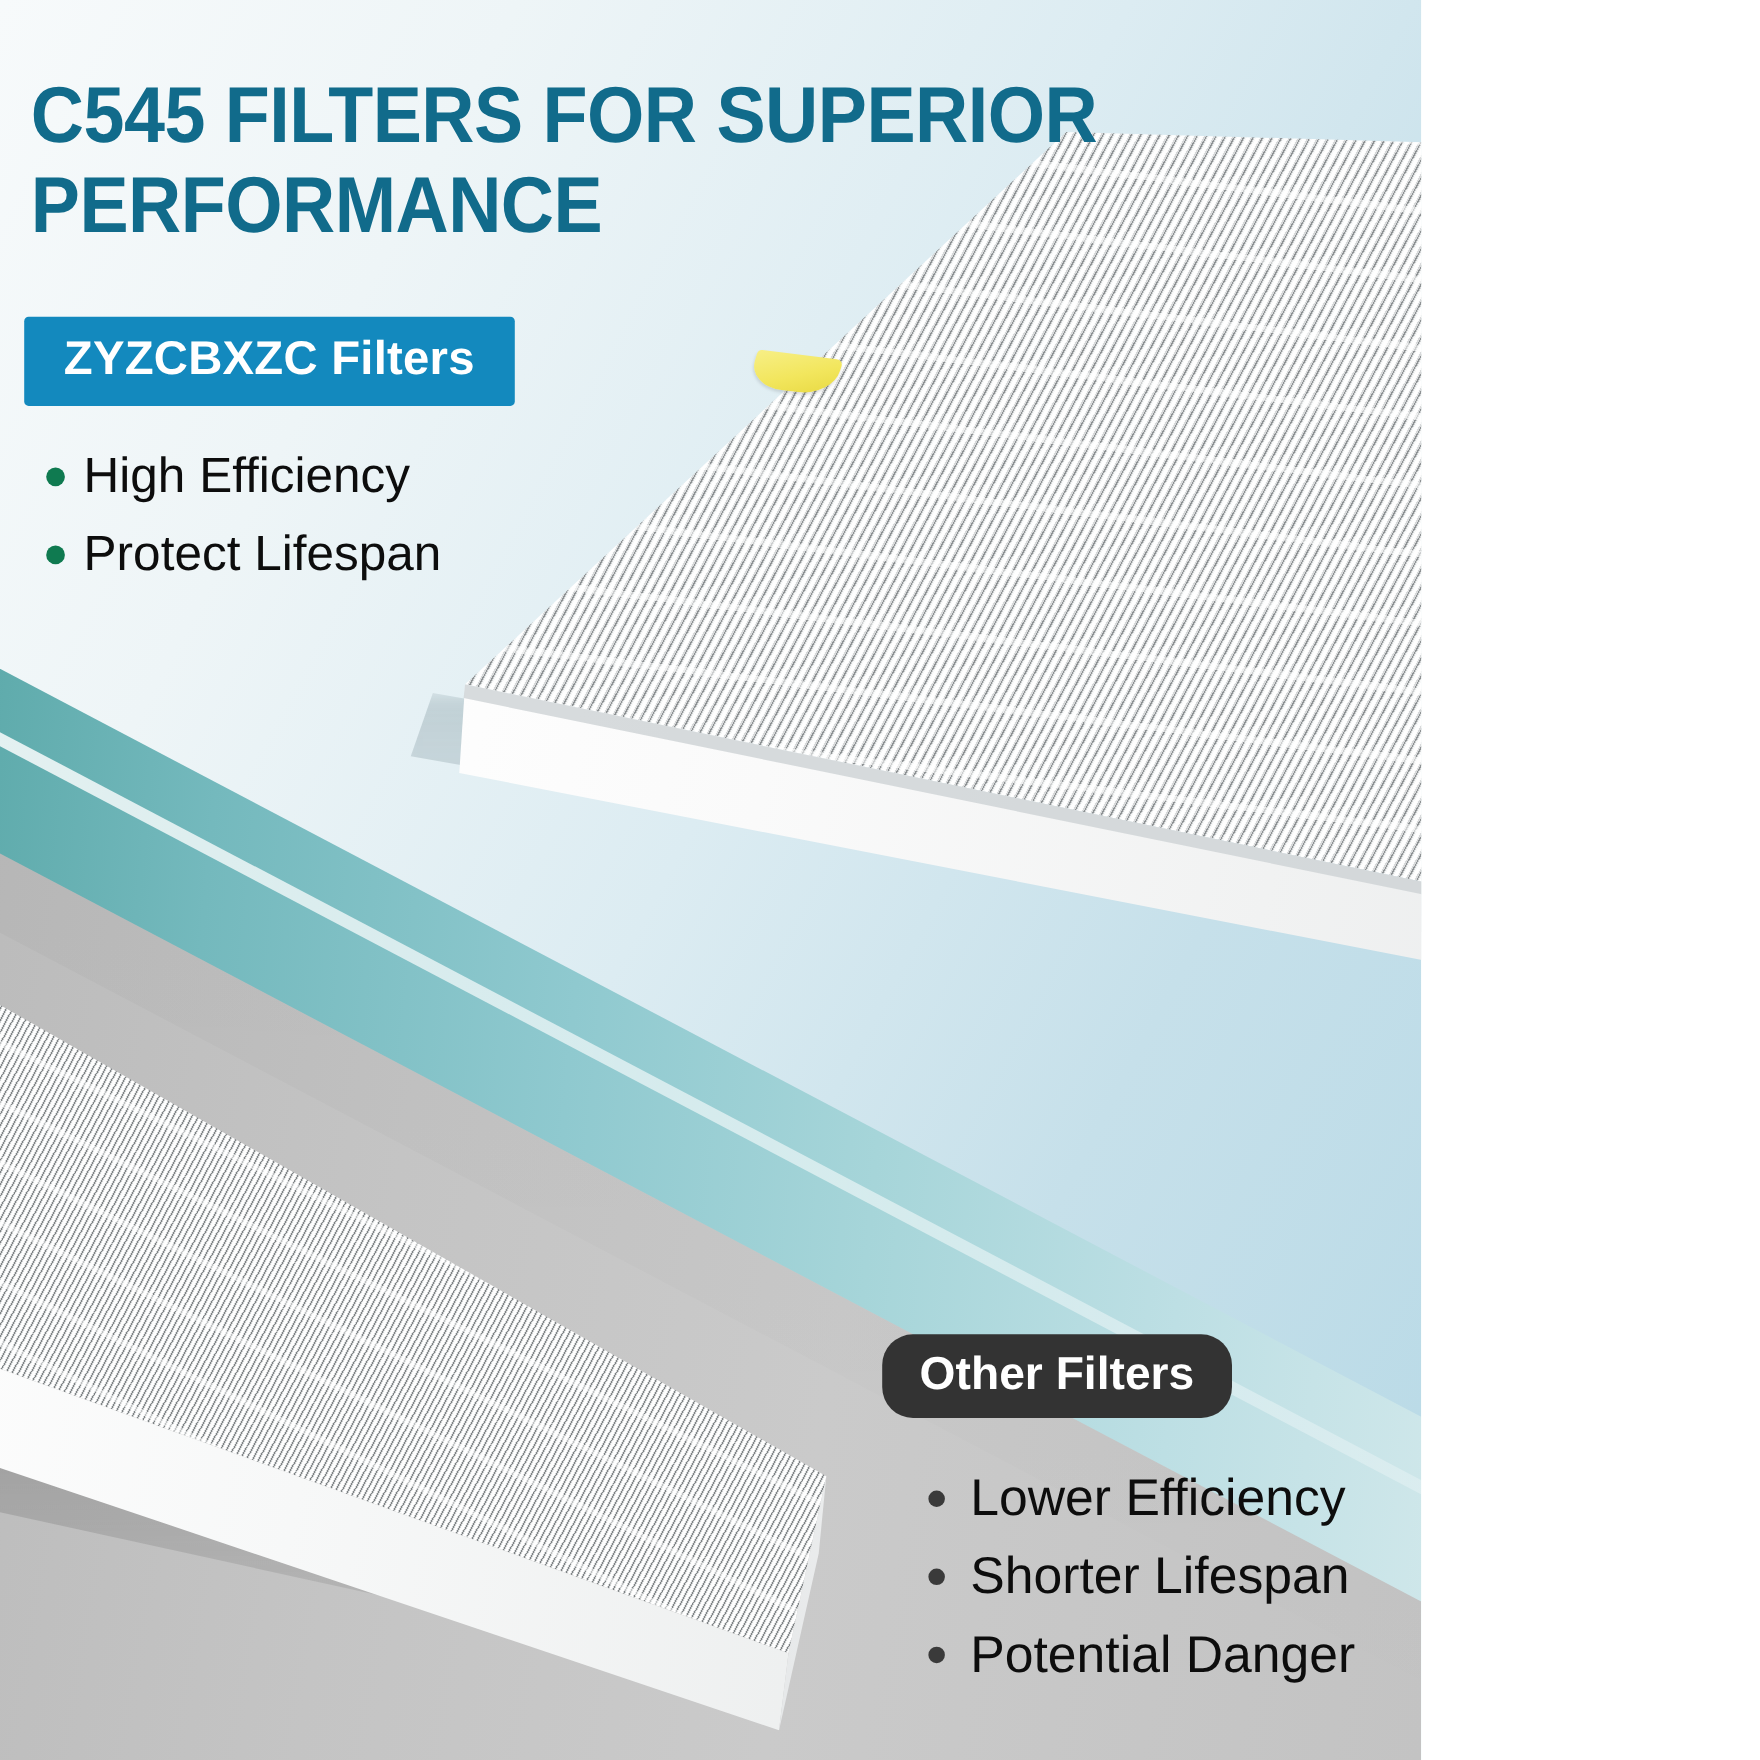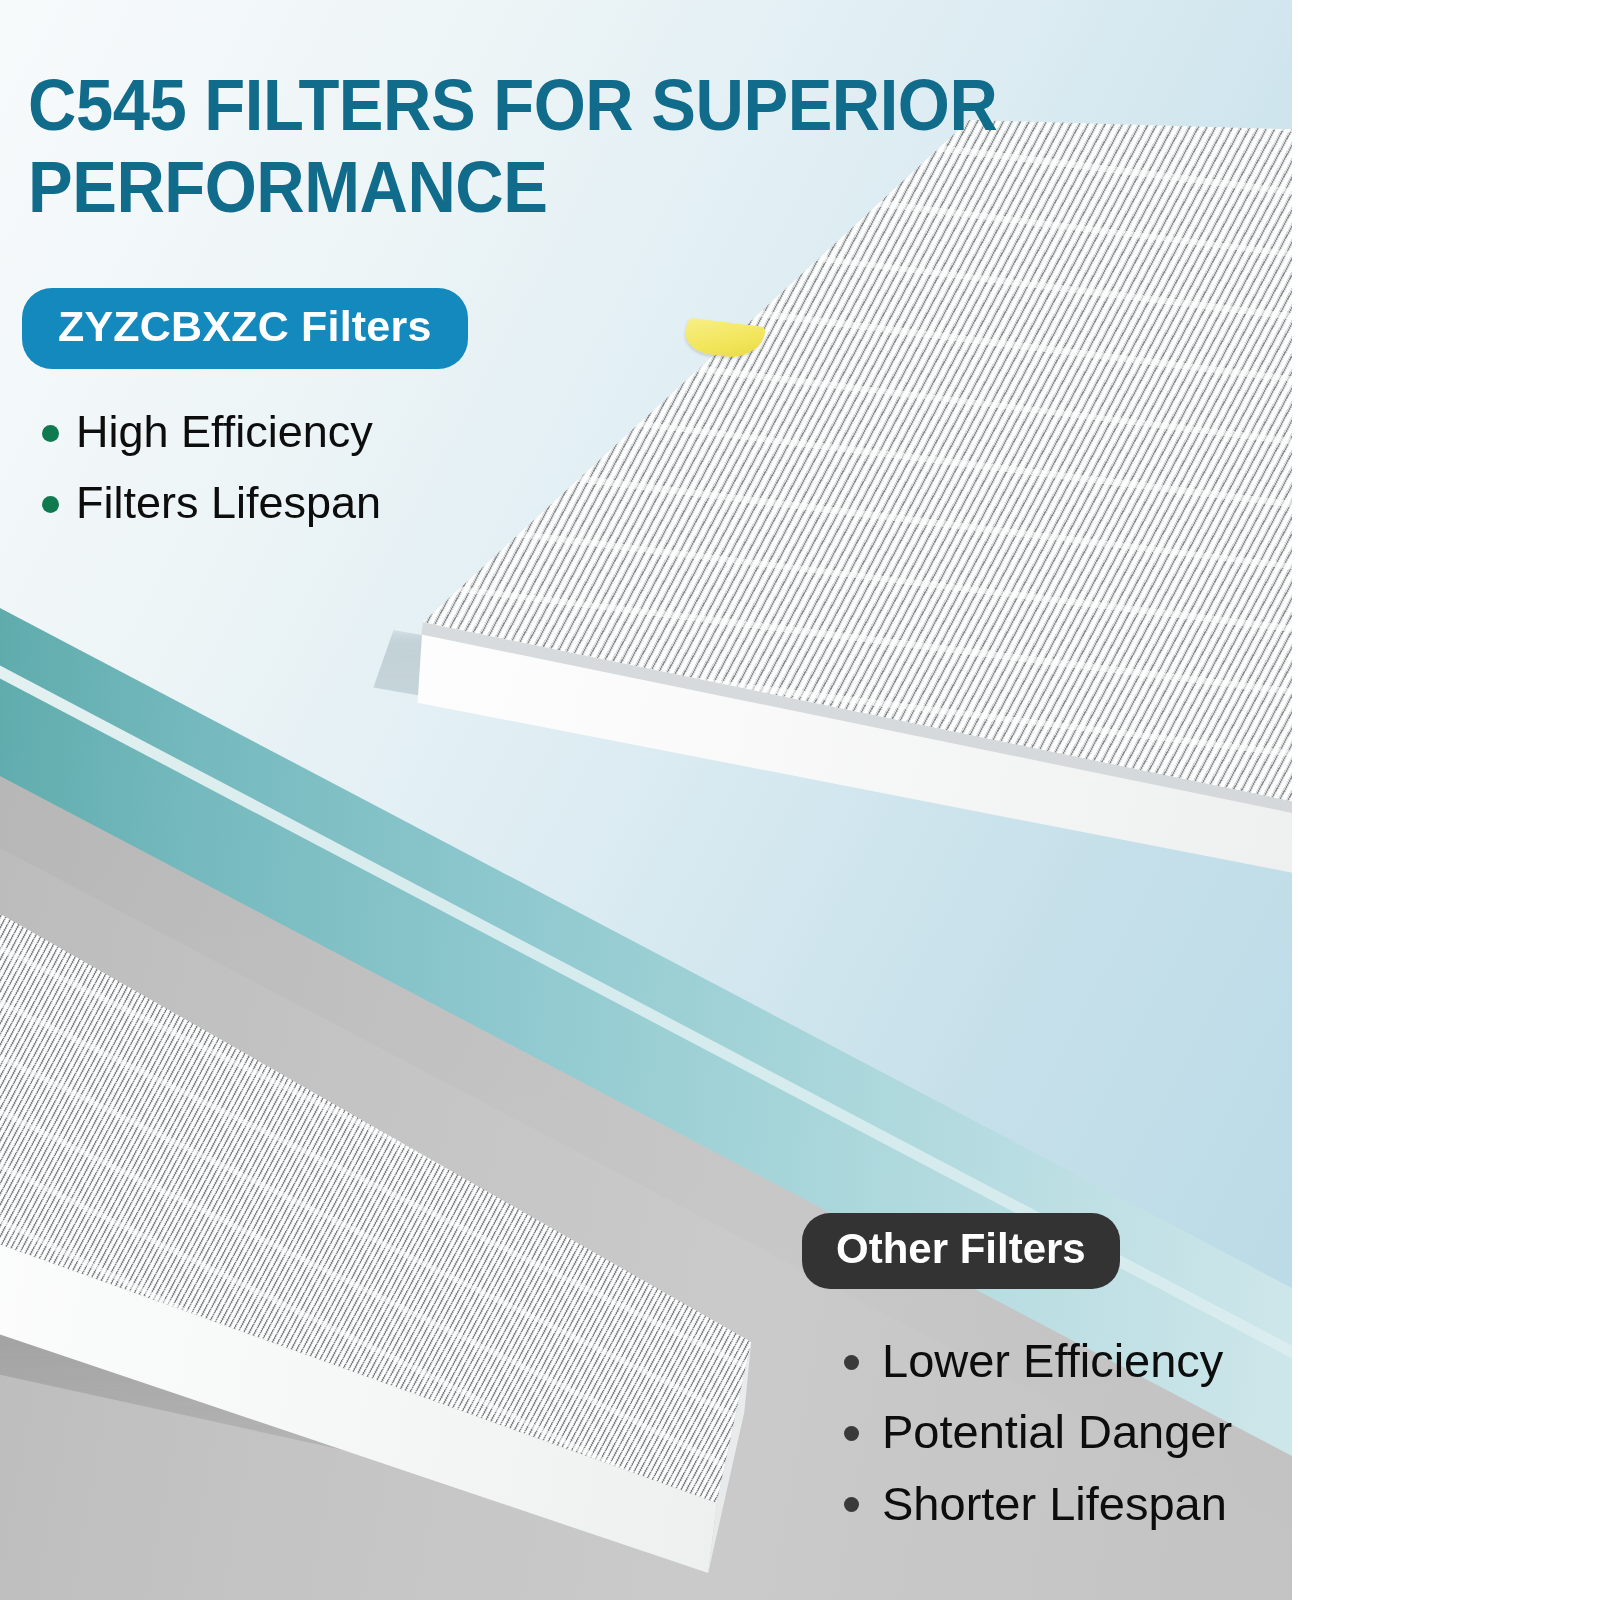--- a/index.html
+++ b/index.html
@@ -84,21 +84,21 @@
     align-items: center;
     justify-content: center;
     font-weight: 700;
     color: #ffffff;
     white-space: nowrap;
   }
   .badge-good {
     left: 22px;
     top: 288px;
     padding: 14px 36px 18px 36px;
-    border-radius: 30px;
+    border-radius: 4px;
     background: #1389be;
     font-size: 43px;
     letter-spacing: .2px;
   }
   .badge-bad {
     left: 802px;
     top: 1213px;
     padding: 12px 34px 16px 34px;
     border-radius: 28px;
     background: #333333;
@@ -305,34 +305,34 @@
 
   <div class="badge badge-good">ZYZCBXZC Filters</div>
 
   <ul class="feature-list list-good">
     <li>
       <span class="dot"></span>
       <span class="feature-text">High Efficiency</span>
     </li>
     <li>
       <span class="dot"></span>
-      <span class="feature-text">Filters Lifespan</span>
+      <span class="feature-text">Protect Lifespan</span>
     </li>
   </ul>
 
   <div class="badge badge-bad">Other Filters</div>
 
   <ul class="feature-list list-bad">
     <li>
       <span class="dot"></span>
       <span class="feature-text">Lower Efficiency</span>
     </li>
     <li>
       <span class="dot"></span>
+      <span class="feature-text">Shorter Lifespan</span>
+    </li>
+    <li>
+      <span class="dot"></span>
       <span class="feature-text">Potential Danger</span>
     </li>
-    <li>
-      <span class="dot"></span>
-      <span class="feature-text">Shorter Lifespan</span>
-    </li>
   </ul>
 
 </div>
 
 </body></html>

